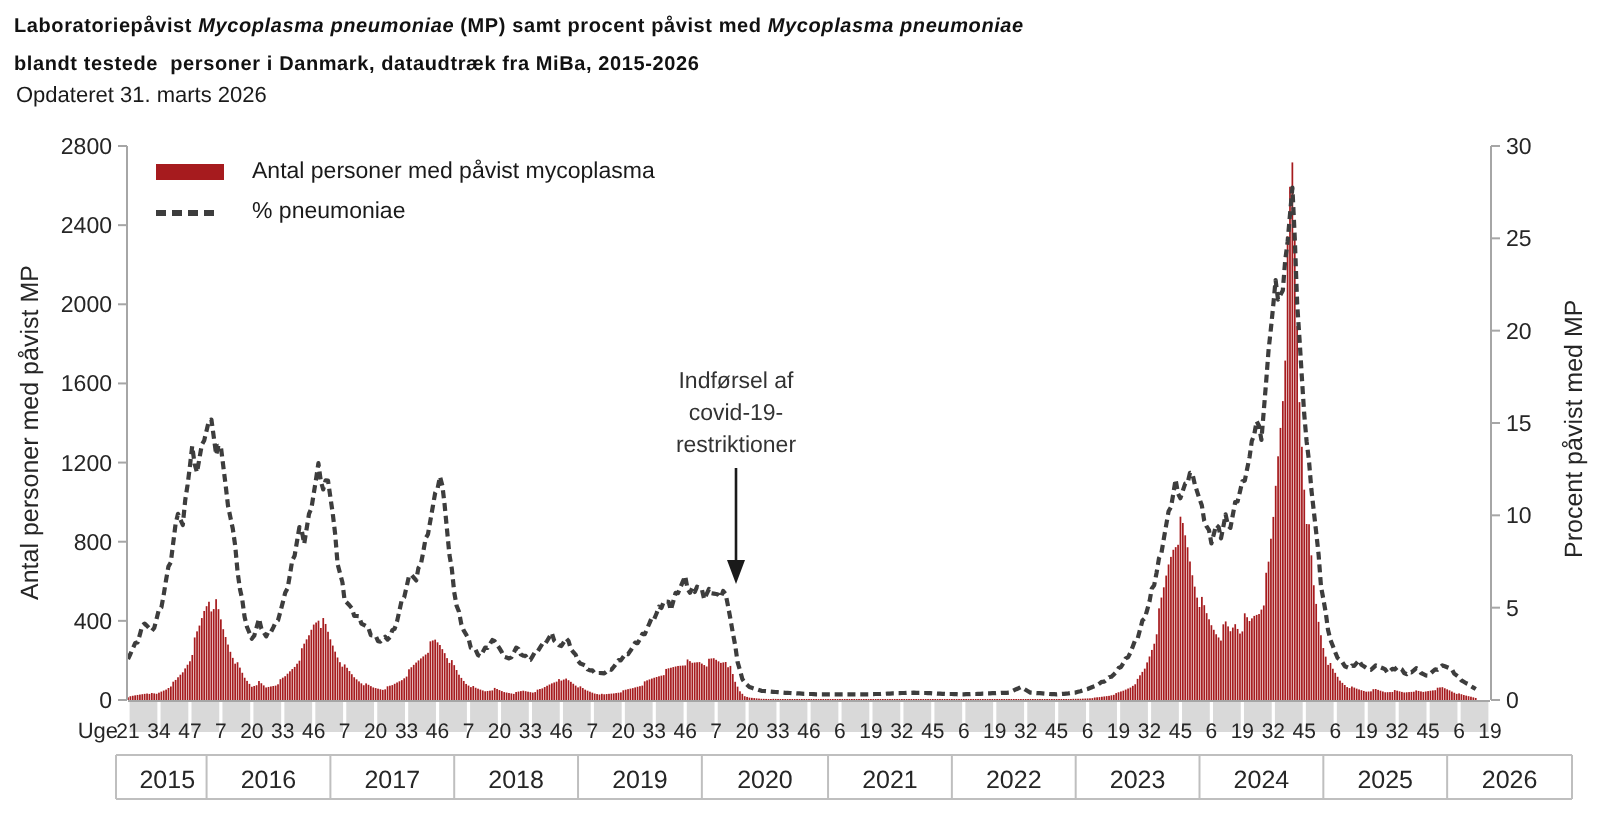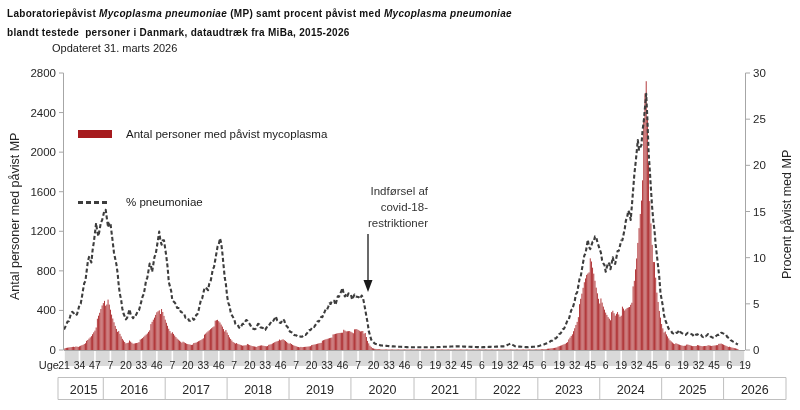--- a/index.html
+++ b/index.html
@@ -1,27 +1,27 @@
 <!DOCTYPE html>
 <html><head>
 <meta charset="utf-8">
 <style>
   html,body{margin:0;padding:0;background:#fff;}
   #stage{position:relative;width:800px;height:410px;background:#fff;overflow:hidden;
          font-family:"Liberation Sans","DejaVu Sans",sans-serif;}
   .title{position:absolute;left:7px;top:4px;width:792px;font-size:10px;font-weight:bold;
          letter-spacing:.3px;color:#111;line-height:19px;white-space:pre;}
   .title .it{font-style:italic;}
-  .subtitle{position:absolute;left:8px;top:42px;font-size:11px;color:#1a1a1a;margin-left:44px;}
+  .subtitle{position:absolute;left:8px;top:42px;font-size:11px;color:#1a1a1a;}
   .legend{position:absolute;left:78px;top:76px;}
-  .leg-row{display:flex;align-items:center;height:20px;margin-top:48px;}
+  .leg-row{display:flex;align-items:center;height:20px;}
   .leg-swatch{width:34px;height:8px;margin-right:14px;}
   .leg-dash{width:32px;height:3px;margin-right:16px;}
   .leg-label{font-size:11.5px;color:#1a1a1a;white-space:nowrap;}
-  .annot{position:absolute;left:308px;top:183px;width:120px;text-align:right;
+  .annot{position:absolute;left:308px;top:183px;width:120px;text-align:center;
          font-size:11.5px;line-height:16px;color:#333;}
   .ytitle{position:absolute;font-size:12.5px;color:#262626;white-space:nowrap;
           transform:rotate(-90deg);transform-origin:left top;}
   #ytitle-left{left:8px;top:300px;}
   #ytitle-right{left:780px;top:279px;}
   svg text{font-family:"Liberation Sans","DejaVu Sans",sans-serif;}
 </style>
 </head>
 <body>
 
@@ -761,20 +761,20 @@
       <div class="leg-label">Antal personer med påvist mycoplasma</div>
     </div>
     <div class="leg-row">
       <div class="leg-dash" id="leg-dash" style="background: repeating-linear-gradient(90deg, rgb(61, 61, 61) 0px, rgb(61, 61, 61) 5px, transparent 5px, transparent 8px);"></div>
       <div class="leg-label">% pneumoniae</div>
     </div>
   </div>
 
   <div class="annot">
     <div>Indførsel af</div>
-    <div>covid-18-</div>
+    <div>covid-19-</div>
     <div>restriktioner</div>
   </div>
 
   <div class="ytitle" id="ytitle-left">Antal personer med påvist MP</div>
   <div class="ytitle" id="ytitle-right">Procent påvist med MP</div>
 
 </div>
 
 </body></html>

